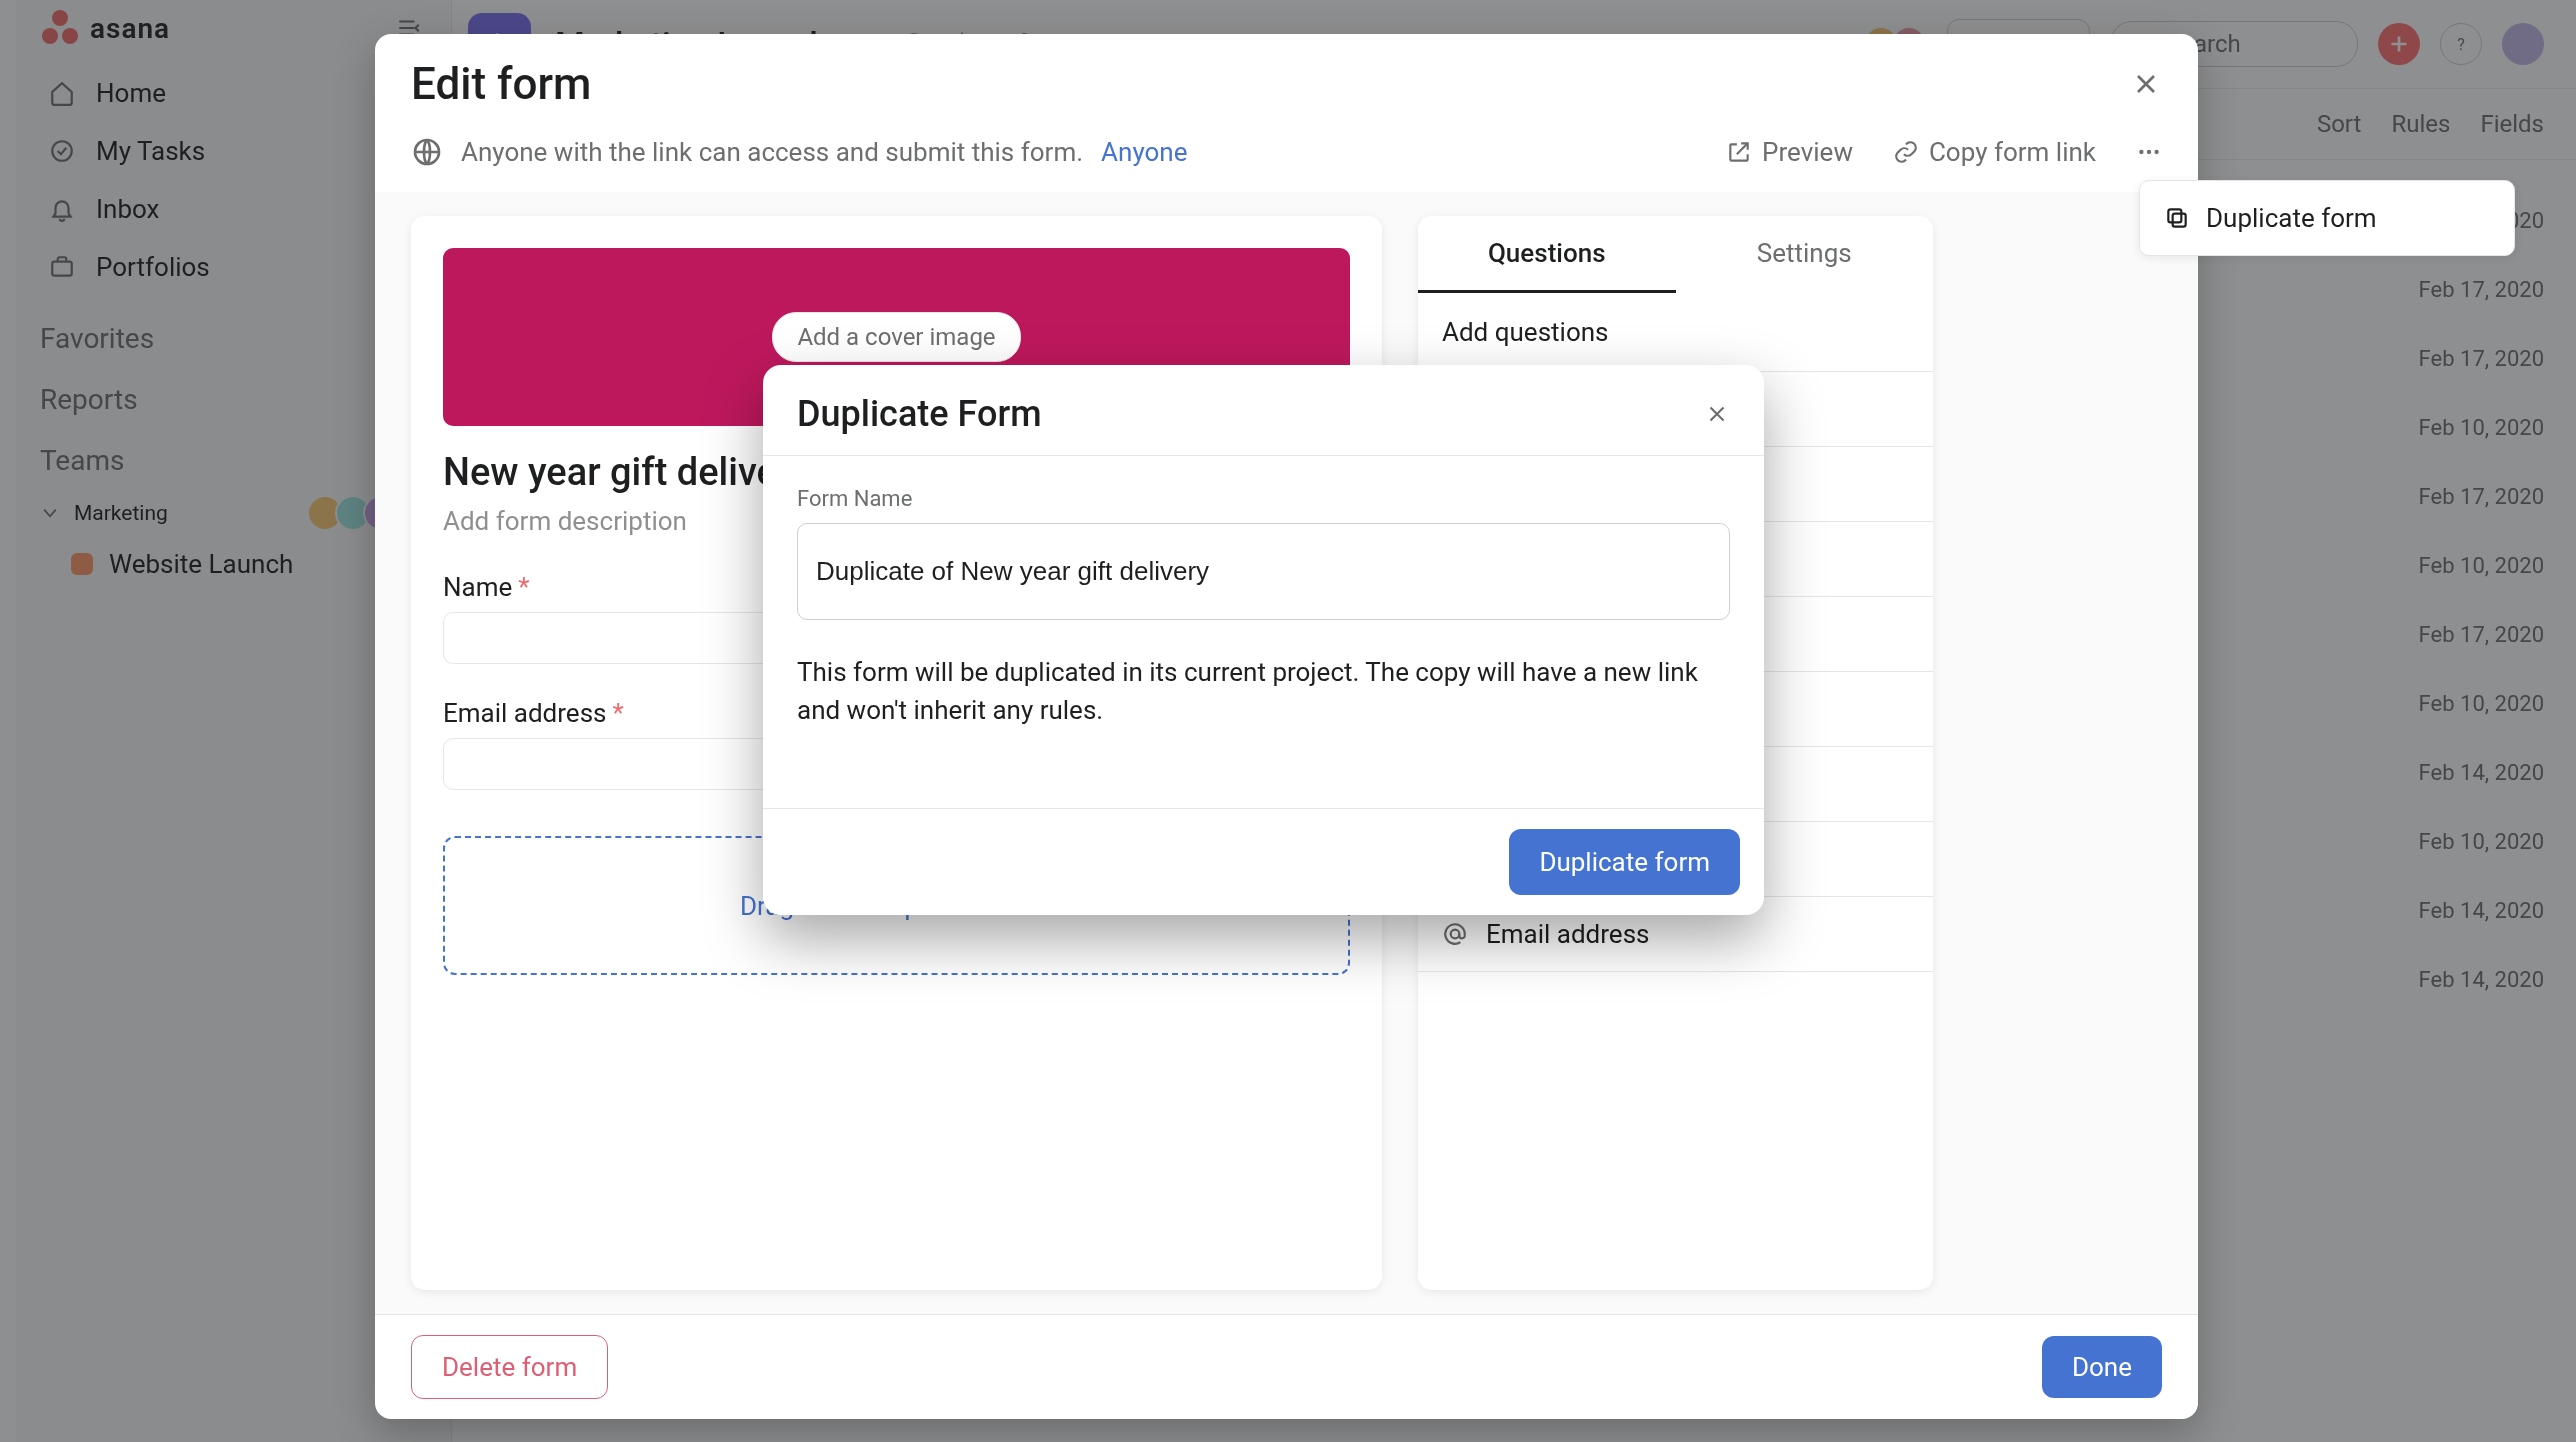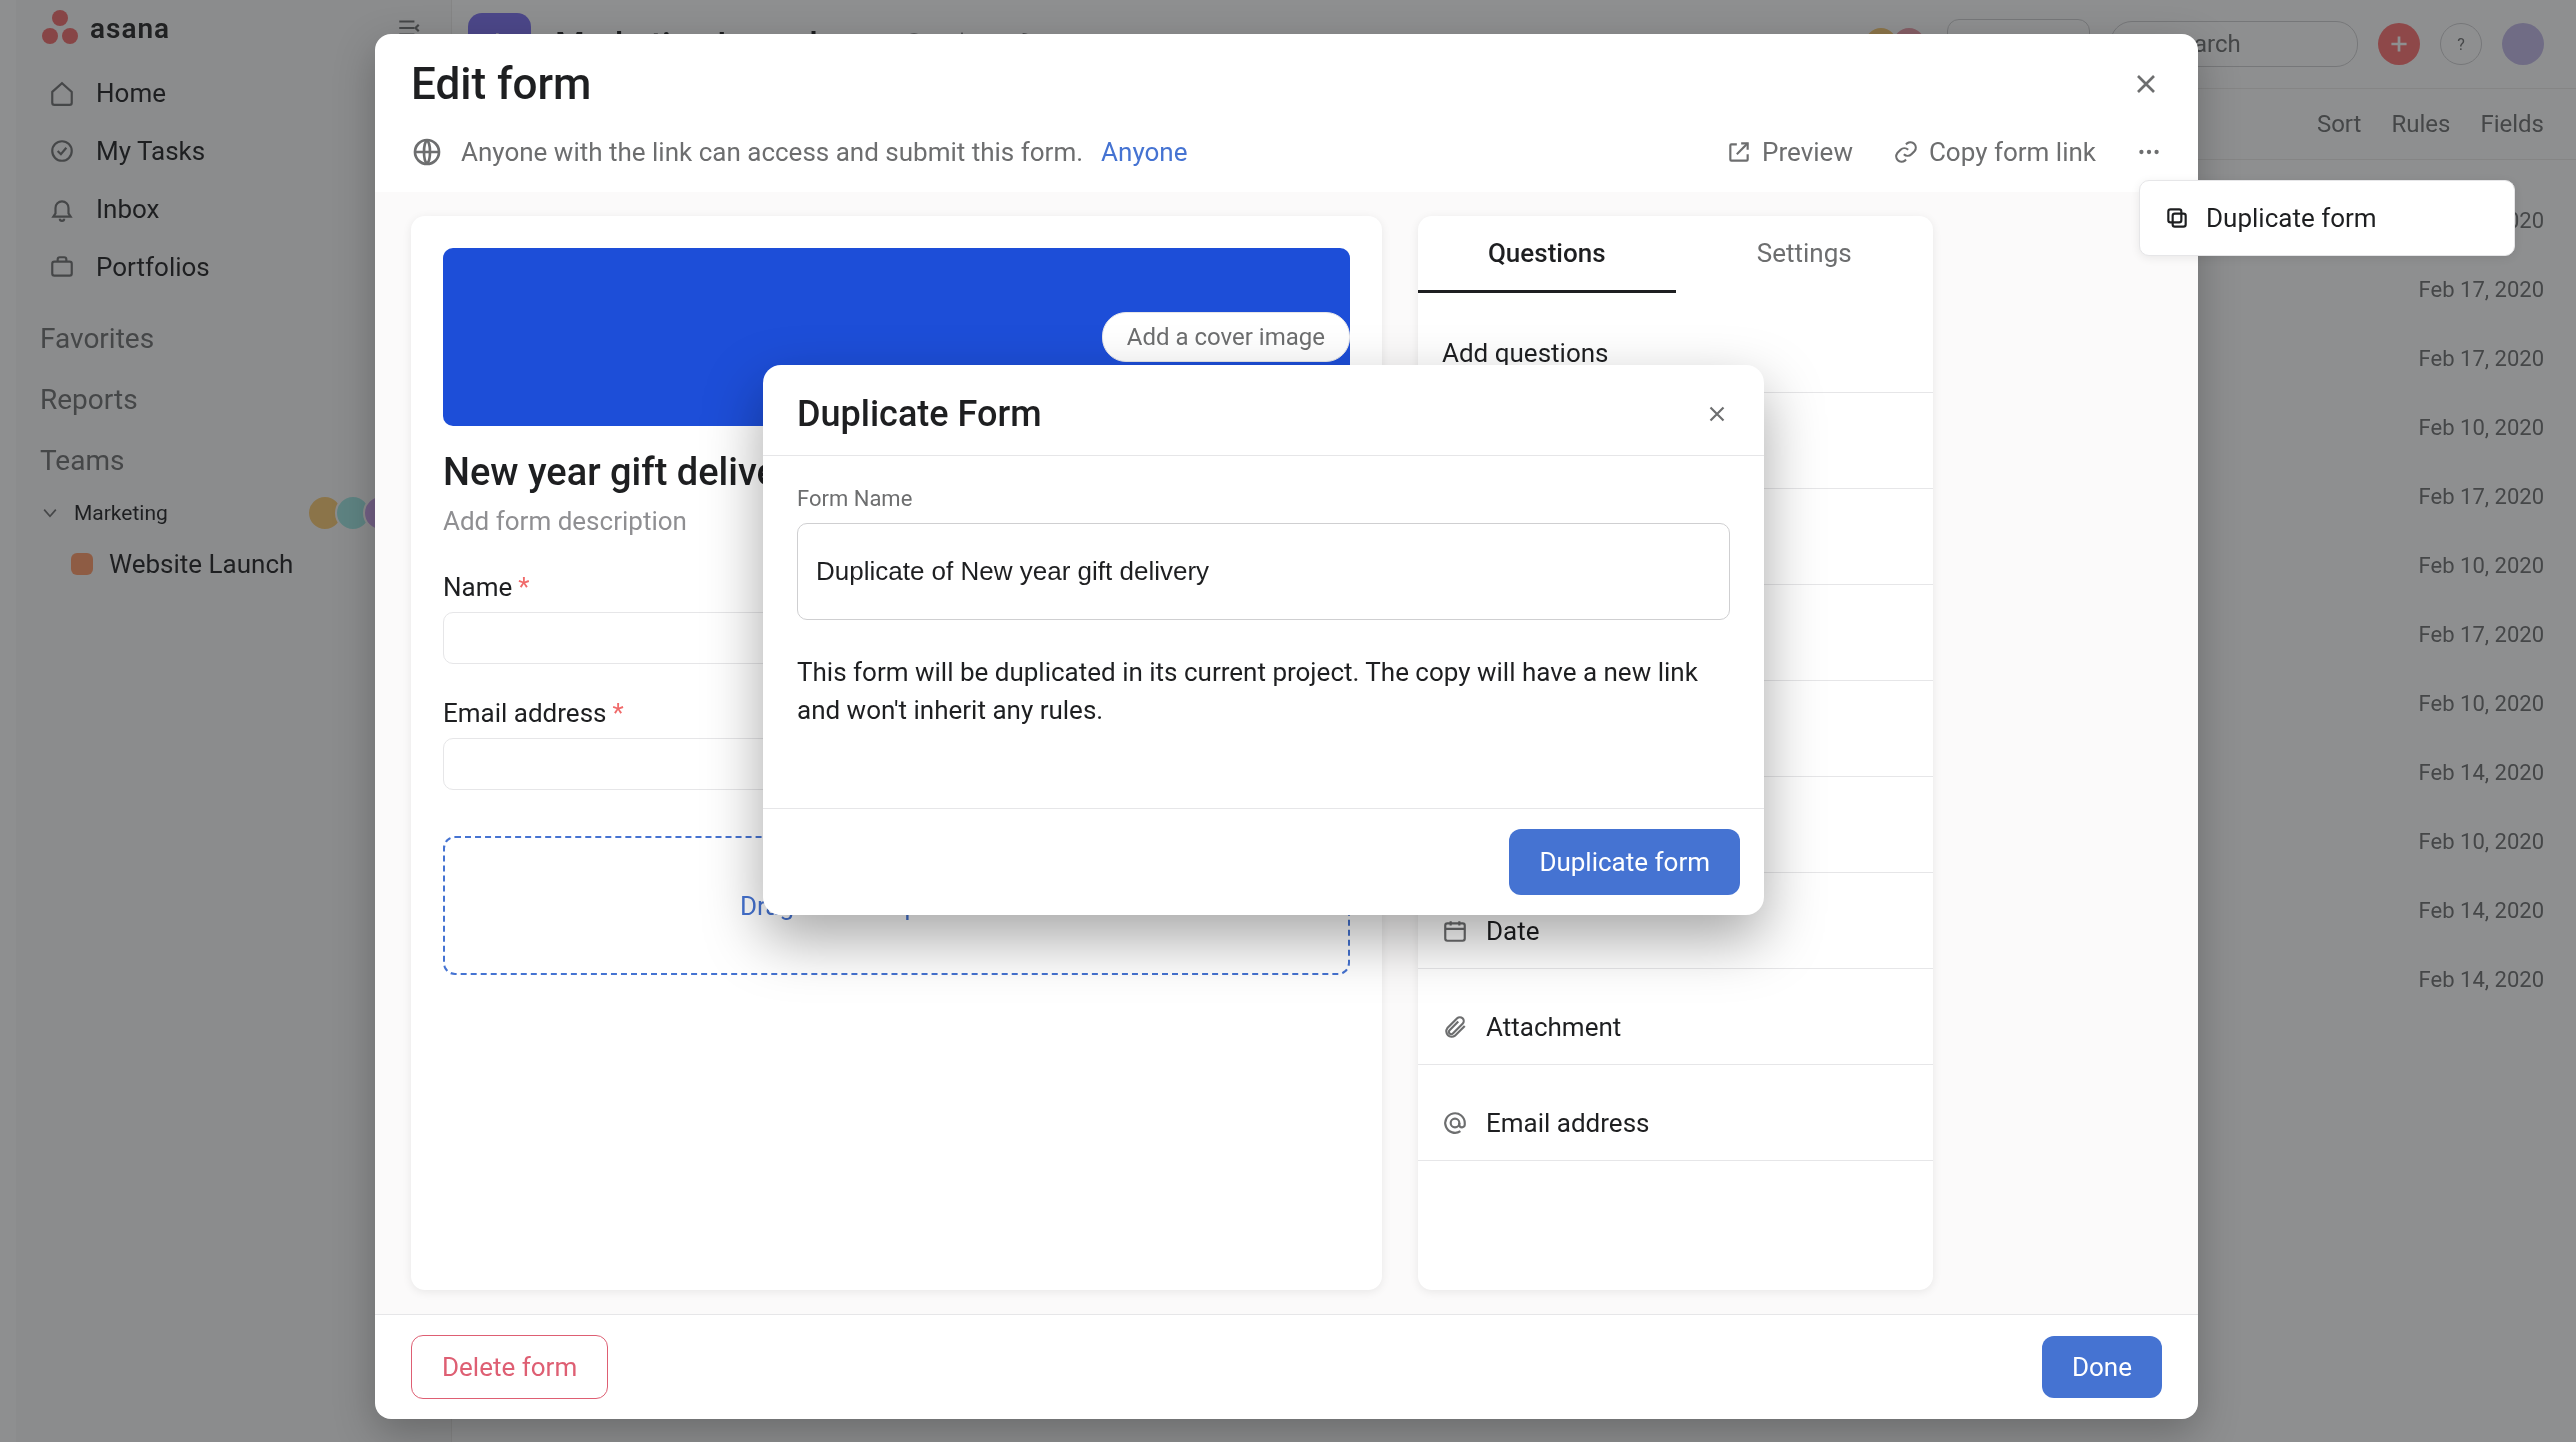--- a/index.html
+++ b/index.html
@@ -99,40 +99,40 @@
 
   .panel-body {
     flex:1; display:flex; gap:36px; padding:24px 36px; background:#fbfafa; min-height:0;
   }
 
   
   .form-card {
     width:971px; background:#fff; border-radius:14px; box-shadow:var(--shadow); padding:32px; position:relative; flex:0 0 auto;
     display:flex; flex-direction:column;
   }
-  .cover-ph { height:178px; background:#1d4ed8; border-radius:10px; display:flex; align-items:center; justify-content:flex-end; margin-bottom:24px; }
+  .cover-ph { height:178px; background:#be185d; border-radius:10px; display:flex; align-items:center; justify-content:center; margin-bottom:24px; }
   .cover-pill { background:#fff; border:1px solid var(--border); border-radius:24px; padding:10px 24px; font-size:24px; color:var(--text-weak); }
 
   .form-title { font-size:38px; font-weight:500; margin-bottom:12px; }
   .form-desc-ph { color:var(--text-weaker); font-size:26px; margin-bottom:36px; }
 
   .field-group { margin-bottom:34px; }
   .field-label { font-size:26px; color:var(--text); margin-bottom:10px; }
   .req { color:#f06a6a; margin-left:6px; }
   .field-input { width:100%; height:52px; border:1px solid var(--border); border-radius:10px; background:#fff; }
 
   .drop-area {
     margin-top:12px; height:139px; border:2px dashed var(--drop-blue); border-radius:12px;
     display:flex; align-items:center; justify-content:center; color:var(--drop-blue); font-size:26px;
   }
 
   
   .questions-card {
     width:515px; background:#fff; border-radius:14px; box-shadow:var(--shadow); overflow:hidden; flex:0 0 auto;
-    display:flex; flex-direction:column;gap:21px;
+    display:flex; flex-direction:column;
   }
   .qtabs { display:flex; }
   .qtab { flex:1; text-align:center; padding:22px 0; font-size:26px; color:var(--text-weak); }
   .qtab.active { color:var(--text); font-weight:500; border-bottom:3px solid var(--text); }
   .q-head { padding:24px; font-size:26px; color:var(--text); border-bottom:1px solid var(--border); }
   .q-item { padding:22px 24px; border-bottom:1px solid var(--border); font-size:26px; color:var(--text); display:flex; align-items:center; gap:16px; }
   .q-item .qi { width:28px; color:var(--text-weak); }
 
   
   .panel-footer { display:flex; align-items:center; justify-content:space-between; padding:20px 36px; border-top:1px solid var(--border); }

